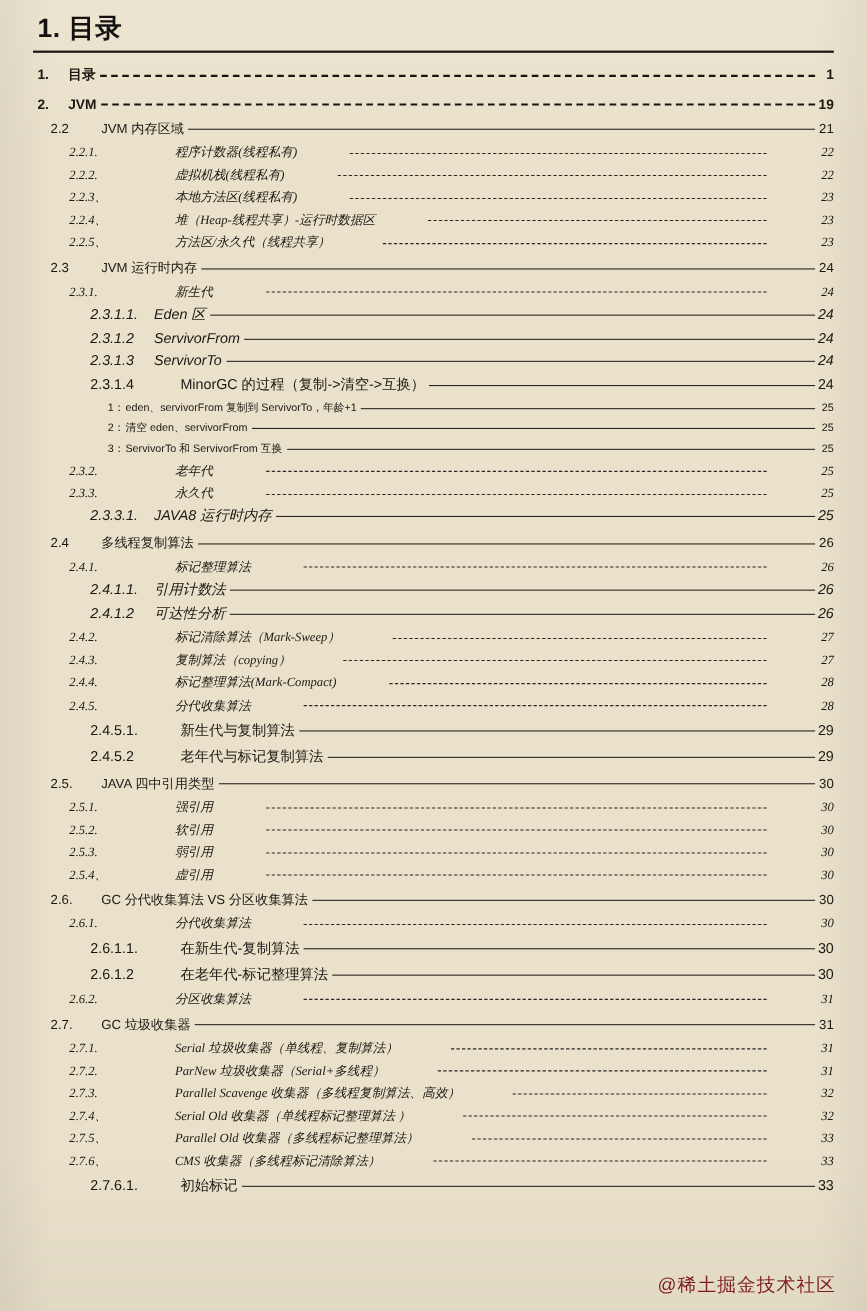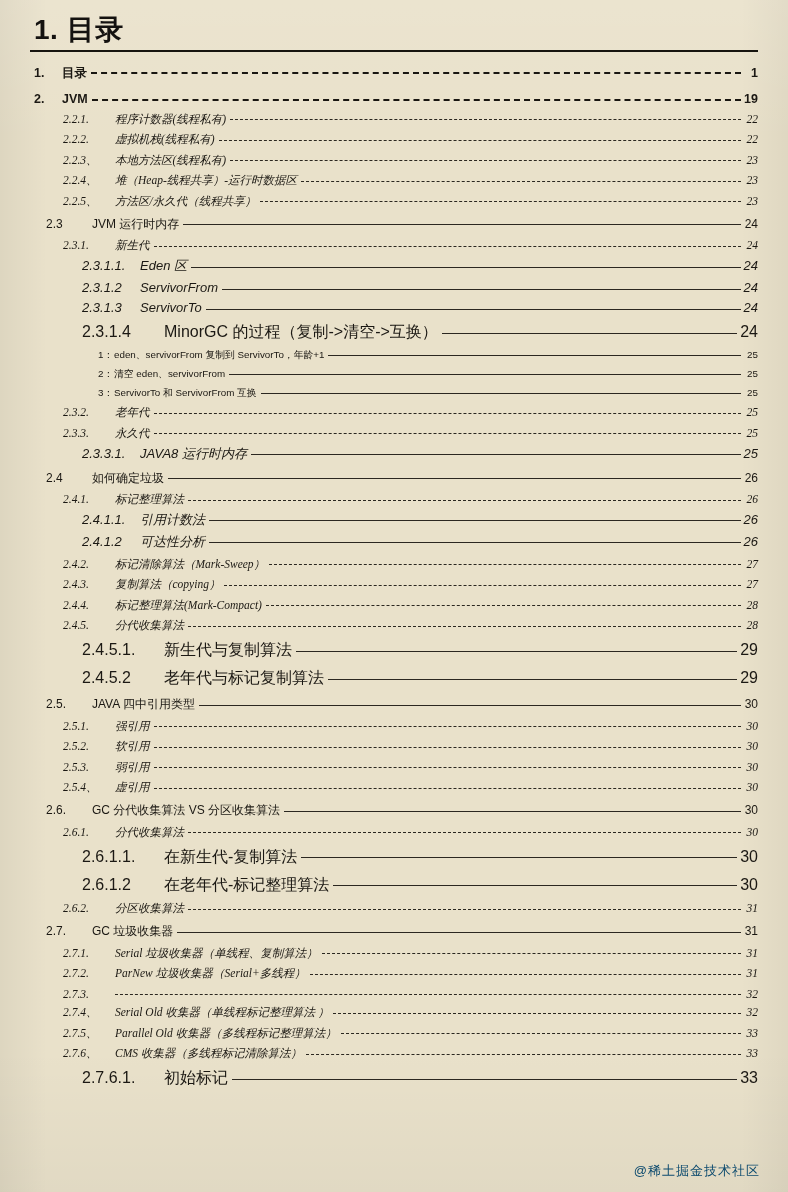--- a/index.html
+++ b/index.html
@@ -30,21 +30,21 @@
     height: 100%;
   }
 
   
   .doc-title-wrap {
     margin: 14px 30px 0 30px;
   }
   .doc-title {
     font-family: "Liberation Sans", "DejaVu Sans", sans-serif;
     font-weight: bold;
-    font-size: 28px;
+    font-size: 24px;
     line-height: 1.12;
     color: #141210;
     letter-spacing: 0.5px;
     padding-left: 4px;
   }
   .title-rule {
     border: 0;
     border-top: 2.4px solid #17150f;
     margin: 5px 0 0 0;
   }
@@ -109,39 +109,40 @@
   .lvl2 .num { width: 46px; }
   .lvl2 .leader::after { border-bottom-style: solid; border-bottom-width: 1.1px; }
 
   
   .lvl3 {
     font-family: "Liberation Serif", "DejaVu Serif", serif;
     font-style: italic;
     font-size: 11.5px;
     margin-top: 5px;
     padding-left: 33px;
+    gap: 44px;
   }
   .lvl3 .num { width: 52px; }
   .lvl3 .leader::after { border-bottom-style: dashed; border-bottom-width: 1.2px; }
 
   
   .lvl4 {
     font-family: "Liberation Sans", "DejaVu Sans", sans-serif;
     font-size: 13px;
     margin-top: 4px;
     padding-left: 52px;
     font-style: italic;
   }
   .lvl4 .num { width: 58px; }
   .lvl4 .leader::after { border-bottom-style: solid; border-bottom-width: 1px; }
 
   
   .lvl5 {
     font-family: "Liberation Sans", "DejaVu Sans", sans-serif;
-    font-size: 16px;
+    font-size: 13px;
     margin-top: 6px;
     padding-left: 52px;
   }
   .lvl5 .num { width: 82px; }
   .lvl5 .leader::after { border-bottom-style: solid; border-bottom-width: 1px; }
 
   
   .lvl6 {
     font-family: "Liberation Sans", "DejaVu Sans", sans-serif;
     font-size: 9.8px;
@@ -150,22 +151,22 @@
   }
   .lvl6 .num { width: 16px; }
   .lvl6 .leader::after { border-bottom-style: solid; border-bottom-width: 1px; }
 
   
   .watermark {
     position: absolute;
     right: 28px;
     bottom: 26px;
     font-family: "Liberation Sans", "DejaVu Sans", sans-serif;
-    font-size: 13px;
-    color: #0c4a6e;
+    font-size: 17px;
+    color: #7f1d1d;
     letter-spacing: 1px;
     user-select: none;
   }
 </style>
 </head>
 <body>
 
 <div class="paper"></div>
 
 <div class="page">
@@ -184,20 +185,26 @@
         <span class="label">目录</span>
         <span class="leader"></span>
         <span class="page-no">1</span>
       </div>
       <div class="toc-row lvl1">
         <span class="num">2.</span>
         <span class="label">JVM</span>
         <span class="leader"></span>
         <span class="page-no">19</span>
       </div>
+      <div class="toc-row lvl2">
+        <span class="num">2.2</span>
+        <span class="label">JVM 内存区域</span>
+        <span class="leader"></span>
+        <span class="page-no">21</span>
+      </div>
       <div class="toc-row lvl3">
         <span class="num">2.2.1.</span>
         <span class="label">程序计数器(线程私有)</span>
         <span class="leader"></span>
         <span class="page-no">22</span>
       </div>
       <div class="toc-row lvl3">
         <span class="num">2.2.2.</span>
         <span class="label">虚拟机栈(线程私有)</span>
         <span class="leader"></span>
@@ -288,21 +295,21 @@
         <span class="page-no">25</span>
       </div>
       <div class="toc-row lvl4">
         <span class="num">2.3.3.1.</span>
         <span class="label">JAVA8 运行时内存</span>
         <span class="leader"></span>
         <span class="page-no">25</span>
       </div>
       <div class="toc-row lvl2">
         <span class="num">2.4</span>
-        <span class="label">如何确定垃圾</span>
+        <span class="label">多线程复制算法</span>
         <span class="leader"></span>
         <span class="page-no">26</span>
       </div>
       <div class="toc-row lvl3">
         <span class="num">2.4.1.</span>
         <span class="label">标记整理算法</span>
         <span class="leader"></span>
         <span class="page-no">26</span>
       </div>
       <div class="toc-row lvl4">
@@ -426,20 +433,21 @@
         <span class="page-no">31</span>
       </div>
       <div class="toc-row lvl3">
         <span class="num">2.7.2.</span>
         <span class="label">ParNew 垃圾收集器（Serial+多线程）</span>
         <span class="leader"></span>
         <span class="page-no">31</span>
       </div>
       <div class="toc-row lvl3">
         <span class="num">2.7.3.</span>
+        <span class="label">Parallel Scavenge 收集器（多线程复制算法、高效）</span>
         <span class="leader"></span>
         <span class="page-no">32</span>
       </div>
       <div class="toc-row lvl3">
         <span class="num">2.7.4、</span>
         <span class="label">Serial Old 收集器（单线程标记整理算法 ）</span>
         <span class="leader"></span>
         <span class="page-no">32</span>
       </div>
       <div class="toc-row lvl3">

